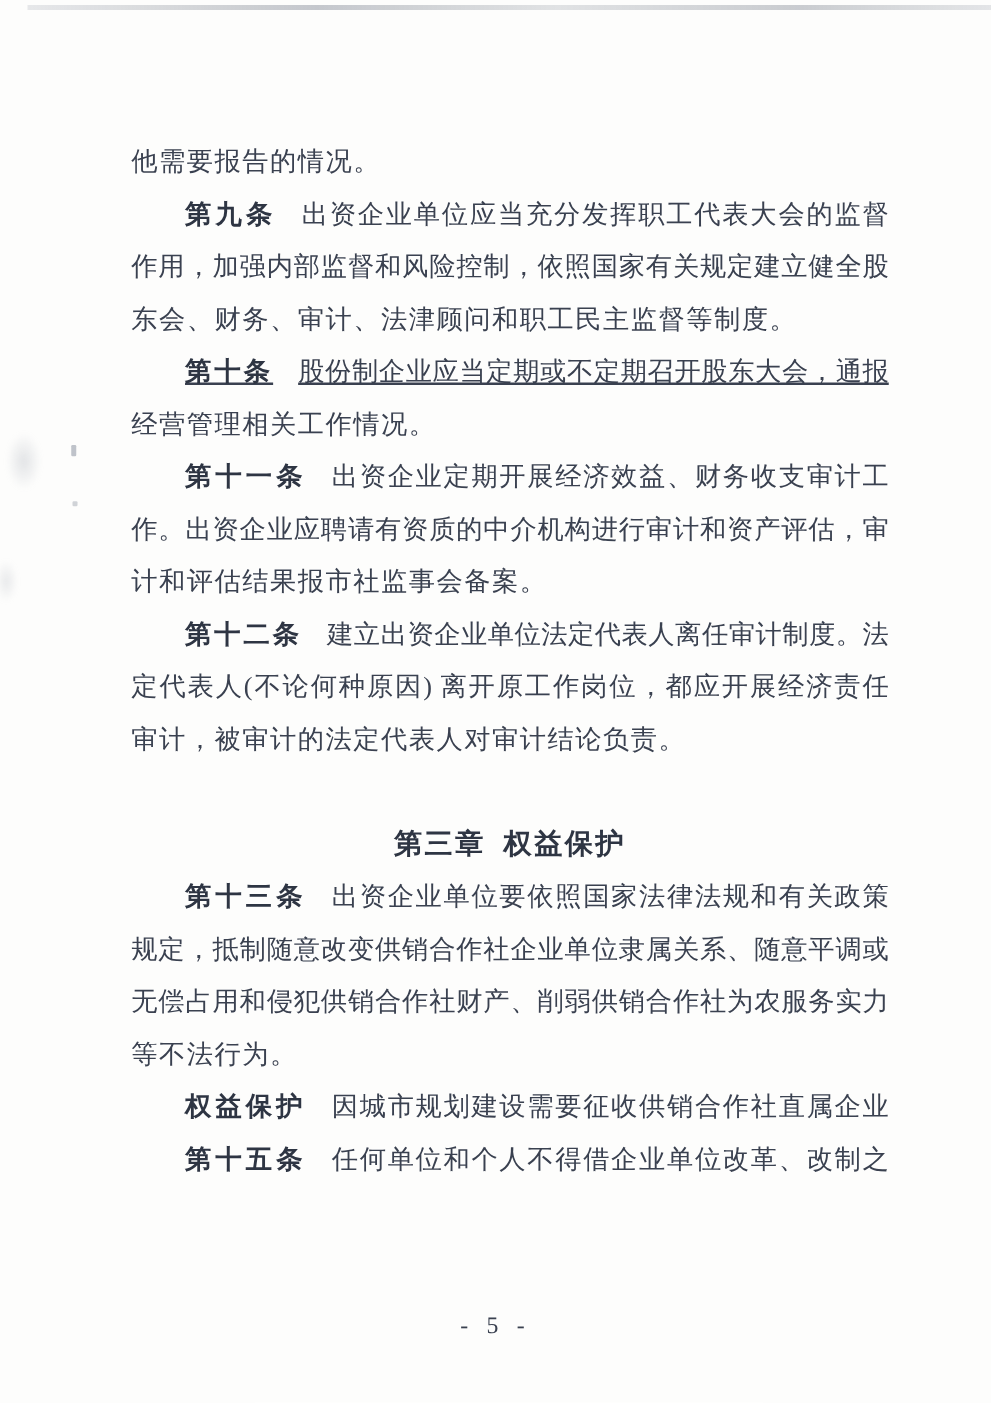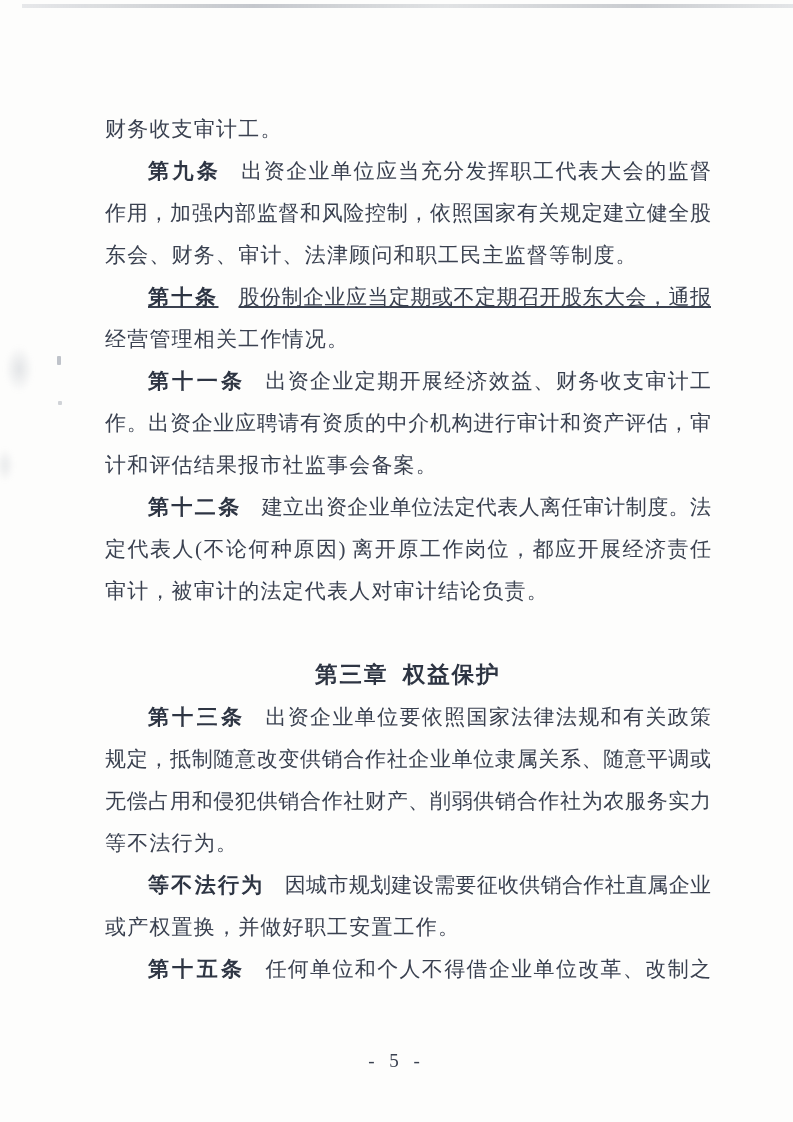--- a/index.html
+++ b/index.html
@@ -80,37 +80,36 @@
 <body>
 
 <div class="page">
   <div class="scan-streak"></div>
   <div class="smudge s1"></div>
   <div class="smudge s2"></div>
   <div class="speck k1"></div>
   <div class="speck k2"></div>
 
   <div class="doc-body">
-      <div class="line">财务收支审计工。</div>
+      <div class="line">他需要报告的情况。</div>
       <div class="line justify" style="padding-left: 43px;"><span class="article-label">第九条</span><span>出资企业单位应当充分发挥职工代表大会的监督</span></div>
       <div class="line justify">作用，加强内部监督和风险控制，依照国家有关规定建立健全股</div>
       <div class="line">东会、财务、审计、法津顾问和职工民主监督等制度。</div>
       <div class="line justify" style="padding-left: 43px; text-decoration: underline;"><span class="article-label">第十条</span><span>股份制企业应当定期或不定期召开股东大会，通报</span></div>
       <div class="line">经营管理相关工作情况。</div>
       <div class="line justify" style="padding-left: 43px;"><span class="article-label">第十一条</span><span>出资企业定期开展经济效益、财务收支审计工</span></div>
       <div class="line justify">作。出资企业应聘请有资质的中介机构进行审计和资产评估，审</div>
       <div class="line">计和评估结果报市社监事会备案。</div>
       <div class="line justify" style="padding-left: 43px;"><span class="article-label">第十二条</span><span>建立出资企业单位法定代表人离任审计制度。法</span></div>
       <div class="line justify">定代表人(不论何种原因) 离开原工作岗位，都应开展经济责任</div>
       <div class="line">审计，被审计的法定代表人对审计结论负责。</div>
       <div class="line spacer"></div>
       <div class="line heading">第三章 权益保护</div>
       <div class="line justify" style="padding-left: 43px;"><span class="article-label">第十三条</span><span>出资企业单位要依照国家法律法规和有关政策</span></div>
       <div class="line justify">规定，抵制随意改变供销合作社企业单位隶属关系、随意平调或</div>
       <div class="line justify">无偿占用和侵犯供销合作社财产、削弱供销合作社为农服务实力</div>
       <div class="line">等不法行为。</div>
-      <div class="line justify" style="padding-left: 43px;"><span class="article-label">等不法行为</span><span>因城市规划建设需要征收供销合作社直属企业</span></div>
-      <div class="line">或产权置换，并做好职工安置工作。</div>
+      <div class="line justify" style="padding-left: 43px;"><span class="article-label">权益保护</span><span>因城市规划建设需要征收供销合作社直属企业</span></div>
       <div class="line justify" style="padding-left: 43px;"><span class="article-label">第十五条</span><span>任何单位和个人不得借企业单位改革、改制之</span></div>
     </div>
 
   <div class="page-footer">- 5 -</div>
 </div>
 
 </body></html>

